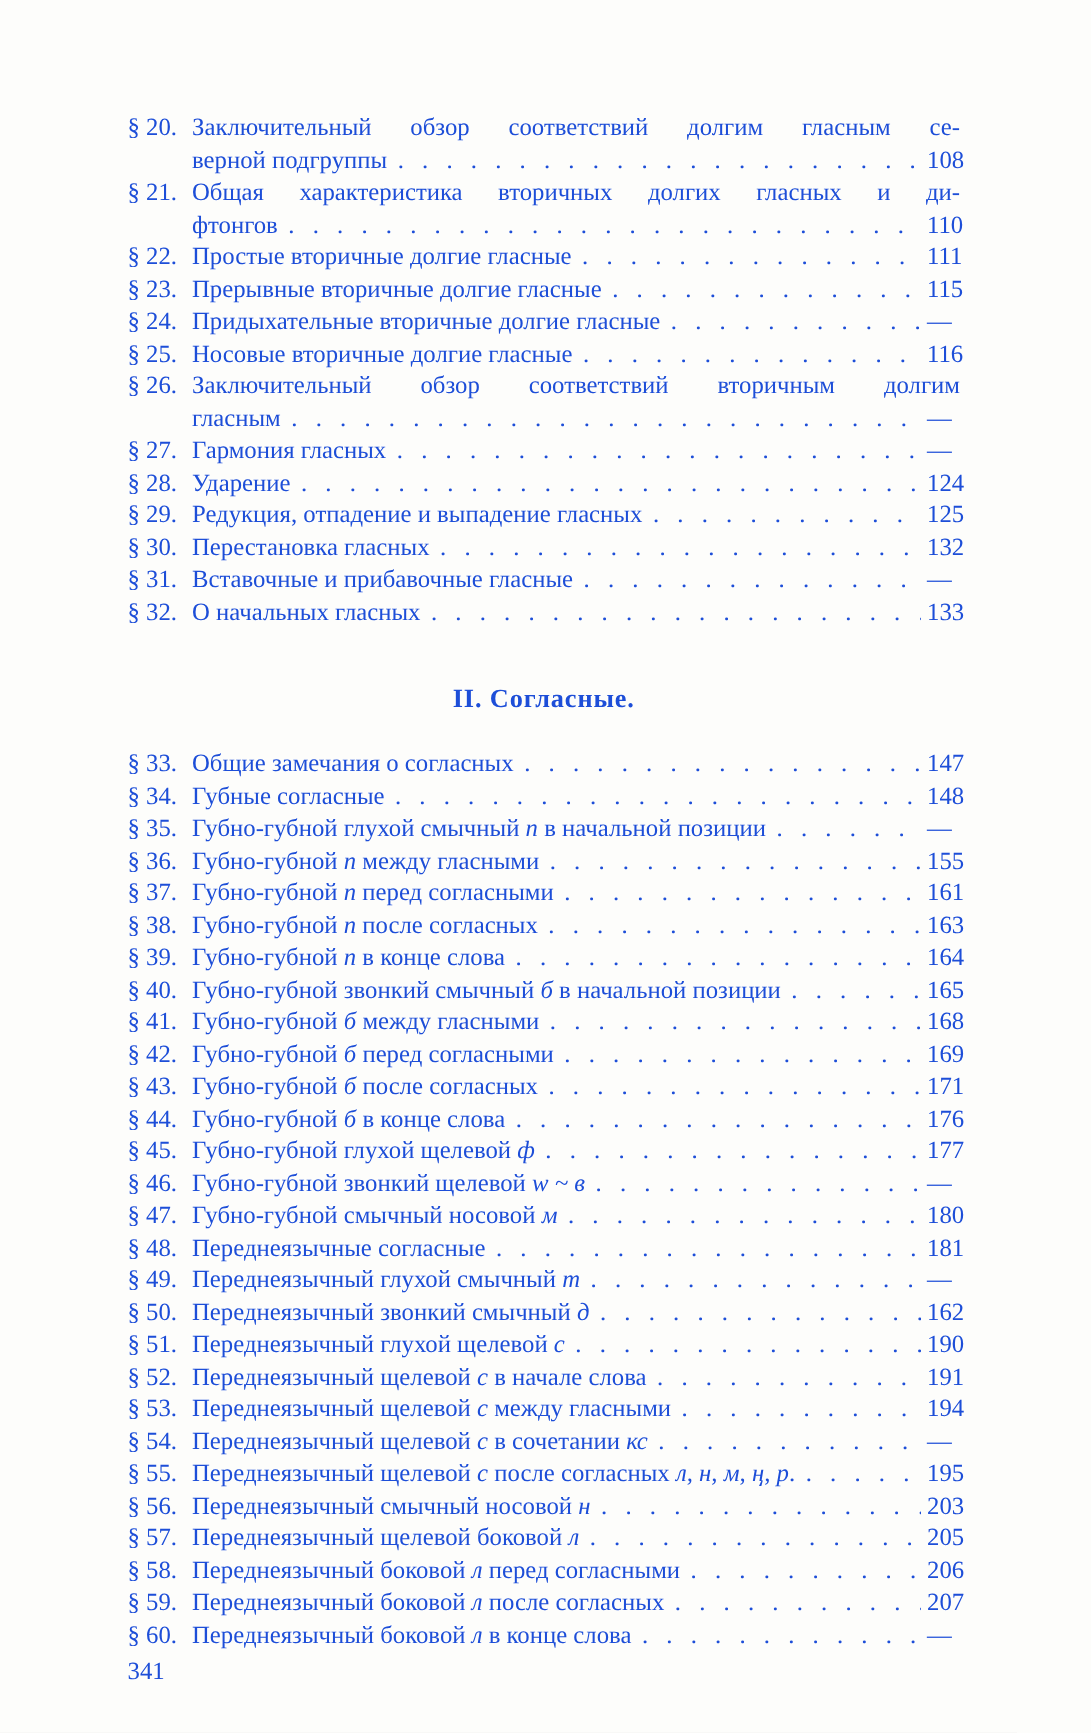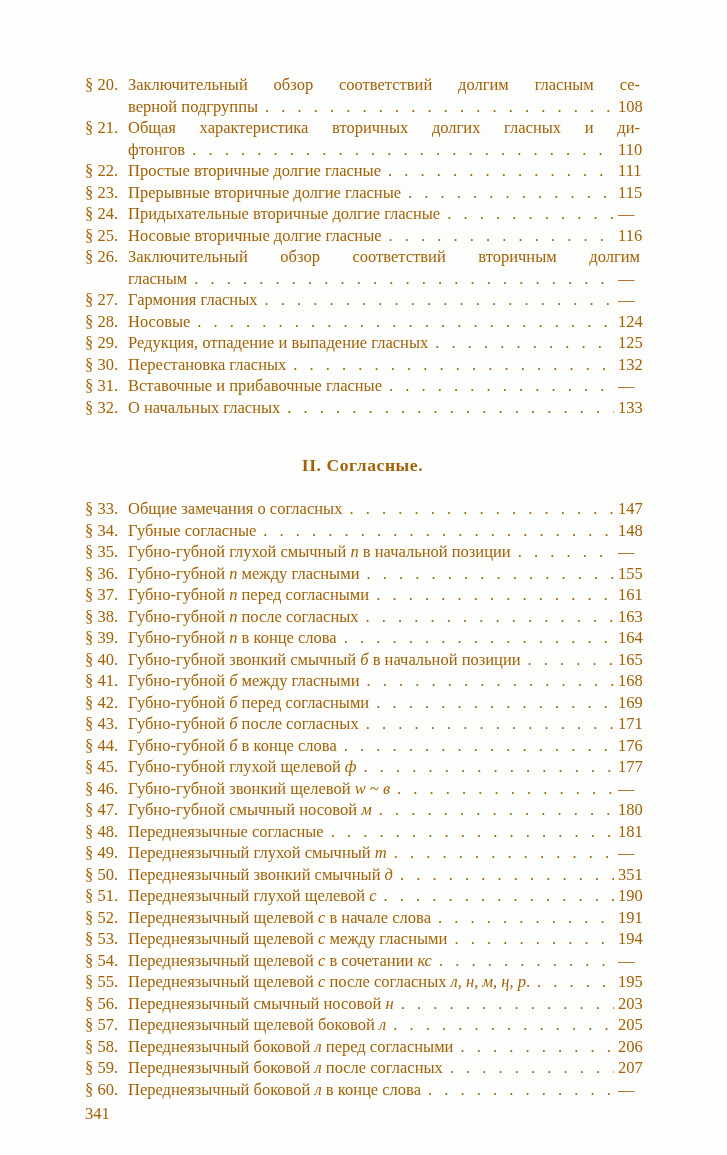--- a/index.html
+++ b/index.html
@@ -4,21 +4,21 @@
 <style>
   html,body{margin:0;padding:0;}
   body{
     background:#e8e8e6;
     font-family:"Liberation Serif","DejaVu Serif",serif;
   }
   .page{
     position:relative;
     width:727px;height:1155px;
     background:#fdfdfb;
-    color:#a16207;
+    color:#1d4ed8;
     overflow:hidden;
     box-sizing:border-box;
     padding:74px 65px 0 85px;
   }
   .toc{font-size:16.5px;line-height:21.5px;}
   .entry{margin:0;}
   .line{display:flex;align-items:baseline;}
   .label{
     flex:0 0 43px;
     white-space:nowrap;
@@ -141,21 +141,21 @@
         <div class="line last">
           <span class="label">§ 27.</span>
           <span class="text"><span>Гармония гласных</span></span>
           <span class="leader"></span>
           <span class="pagenum">—</span>
         </div>
       </div>
       <div class="entry">
         <div class="line last">
           <span class="label">§ 28.</span>
-          <span class="text"><span>Носовые</span></span>
+          <span class="text"><span>Ударение</span></span>
           <span class="leader"></span>
           <span class="pagenum">124</span>
         </div>
       </div>
       <div class="entry">
         <div class="line last">
           <span class="label">§ 29.</span>
           <span class="text"><span>Редукция, отпадение и выпадение гласных</span></span>
           <span class="leader"></span>
           <span class="pagenum">125</span>
@@ -324,21 +324,21 @@
           <span class="text"><span>Переднеязычный глухой смычный </span><span class="it">т</span></span>
           <span class="leader"></span>
           <span class="pagenum">—</span>
         </div>
       </div>
       <div class="entry">
         <div class="line last">
           <span class="label">§ 50.</span>
           <span class="text"><span>Переднеязычный звонкий смычный </span><span class="it">д</span></span>
           <span class="leader"></span>
-          <span class="pagenum">351</span>
+          <span class="pagenum">162</span>
         </div>
       </div>
       <div class="entry">
         <div class="line last">
           <span class="label">§ 51.</span>
           <span class="text"><span>Переднеязычный глухой щелевой </span><span class="it">с</span></span>
           <span class="leader"></span>
           <span class="pagenum">190</span>
         </div>
       </div>

